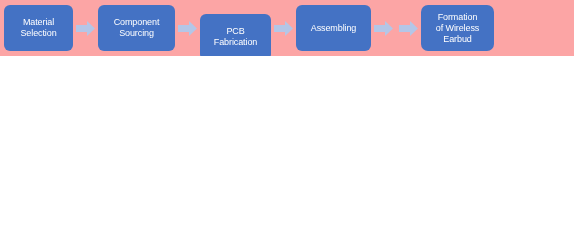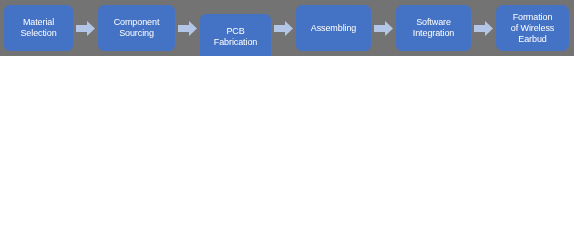--- a/index.html
+++ b/index.html
@@ -4,21 +4,21 @@
 <title>Process Flow Diagram</title>
 <style>
   html, body {
     margin: 0;
     padding: 0;
     background: #ffffff;
   }
   #diagram-root {
     width: 574px;
     height: 56px;
-    background: #737373;
+    background: #fca5a5;
     display: flex;
     flex-direction: row;
     align-items: center;
     justify-content: flex-start;
     box-sizing: border-box;
     padding: 0 4px;
     overflow: hidden;
     font-family: "Liberation Sans", sans-serif;
   }
   .flow-step {
@@ -102,24 +102,20 @@
   <div class="flow-step step-w-4">
     <span class="flow-step-label">Assembling</span>
   </div>
 
   <div class="flow-arrow">
     <svg width="19" height="15" viewBox="0 0 19 15" aria-hidden="true">
       <polygon points="0,4 11,4 11,0 19,7.5 11,15 11,11 0,11" fill="#B4C6E7"></polygon>
     </svg>
   </div>
 
-  <div class="flow-step step-w-5">
-    <span class="flow-step-label">Software
-Integration</span>
-  </div>
 
   <div class="flow-arrow">
     <svg width="19" height="15" viewBox="0 0 19 15" aria-hidden="true">
       <polygon points="0,4 11,4 11,0 19,7.5 11,15 11,11 0,11" fill="#B4C6E7"></polygon>
     </svg>
   </div>
 
   <div class="flow-step step-w-6">
     <span class="flow-step-label">Formation
 of Wireless

